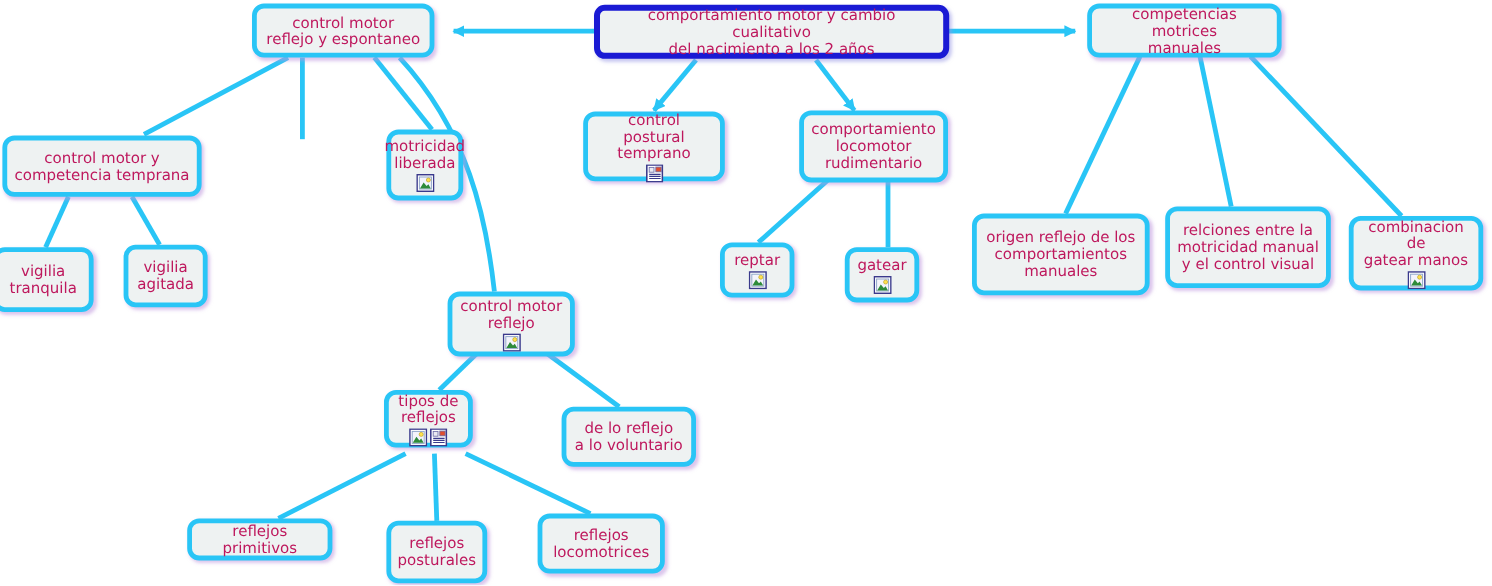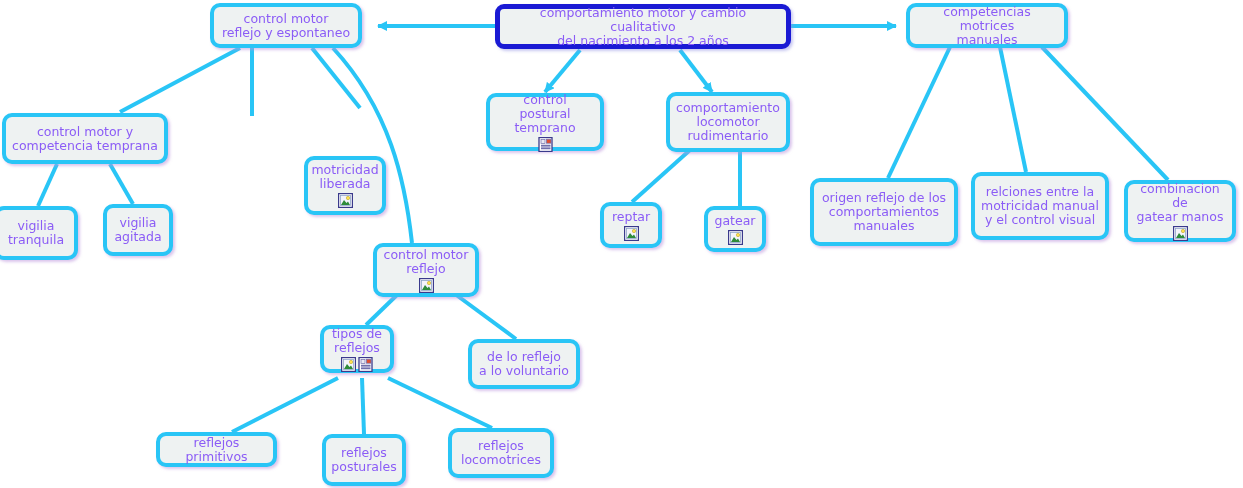--- a/index.html
+++ b/index.html
@@ -29,21 +29,21 @@
     position: absolute;
     box-sizing: border-box;
     background: #eef2f2;
     border: 4px solid #29c5f6;
     border-radius: 10px;
     display: flex;
     flex-direction: column;
     align-items: center;
     justify-content: center;
     text-align: center;
-    color: #8b5cf6;
+    color: #be185d;
     font-size: 12.5px;
     line-height: 14px;
     padding: 3px 6px 3px 6px;
     box-shadow: 2px 2px 3px rgba(190,150,220,0.55);
     z-index: 5;
   }
   .node.root {
     border: 5px solid #1a1ad4;
     border-radius: 9px;
     box-shadow: 2px 2px 3px rgba(150,150,230,0.5);
@@ -134,21 +134,21 @@
     <span class="label">vigilia
 tranquila</span>
   </div>
 
   <div class="node" style="left:103px; top:204px; width:70px; height:52px;">
     <span class="label">vigilia
 agitada</span>
   </div>
 
 
-  <div class="node" style="left:304px; top:108px; width:82px; height:59px;margin-top:48px;">
+  <div class="node" style="left:322px; top:108px; width:64px; height:59px;">
     <span class="label">motricidad
 liberada</span>
     <span class="icons">
       <span class="ic">
         <svg width="15" height="15" viewBox="0 0 15 15">
           <rect x="0.5" y="0.5" width="14" height="14" fill="#ffffff" stroke="#3a3a8c" stroke-width="1.4"></rect>
           <rect x="2.5" y="2.5" width="10" height="10" fill="#f4f4fb" stroke="#8fa6c8" stroke-width="0.8"></rect>
           <circle cx="10" cy="5" r="1.7" fill="#ffe14d" stroke="#b49b20" stroke-width="0.5"></circle>
           <path d="M3 12 L6 7 L8.5 10 L10 8.5 L12 12 Z" fill="#2e8b3a"></path>
         </svg>

